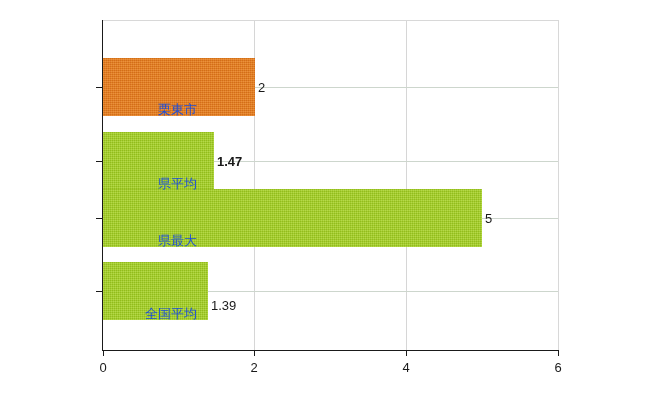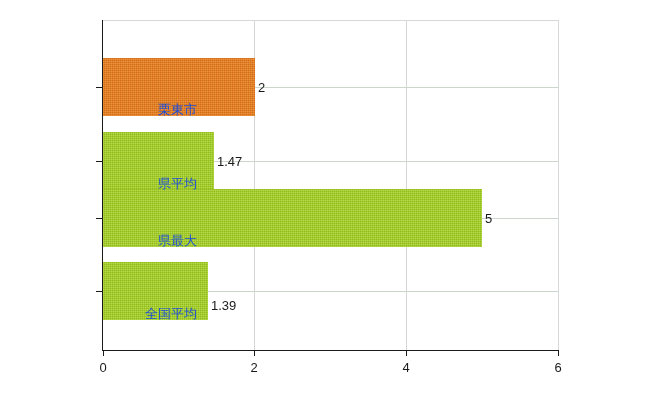--- a/index.html
+++ b/index.html
@@ -162,21 +162,21 @@
     <div class="gridline-h" style="top:141px;"></div>
     <div class="gridline-h" style="top:198px;"></div>
     <div class="gridline-h" style="top:271px;"></div>
 
     <div class="bar bar-orange" style="top:38px;  height:58px; width:152px;"></div>
     <div class="bar bar-green" style="top:112px; height:58px; width:111px;"></div>
     <div class="bar bar-green" style="top:169px; height:58px; width:379px;"></div>
     <div class="bar bar-green" style="top:242px; height:58px; width:105px;"></div>
 
     <span class="bar-value" style="left:155px; top:60px;">2</span>
-    <span class="bar-value" style="left:114px; top:134px;">1.47</span>
+    <span class="bar-value" style="left:114px; top:134px;font-weight:bold;">1.47</span>
     <span class="bar-value" style="left:382px; top:191px;">5</span>
     <span class="bar-value" style="left:108px; top:278px;">1.39</span>
 
     <div class="y-label-wrap" style="top:67px;">
       <span>栗東市</span>
     </div>
     <div class="y-label-wrap" style="top:141px;">
       <span>県平均</span>
     </div>
     <div class="y-label-wrap" style="top:198px;">

